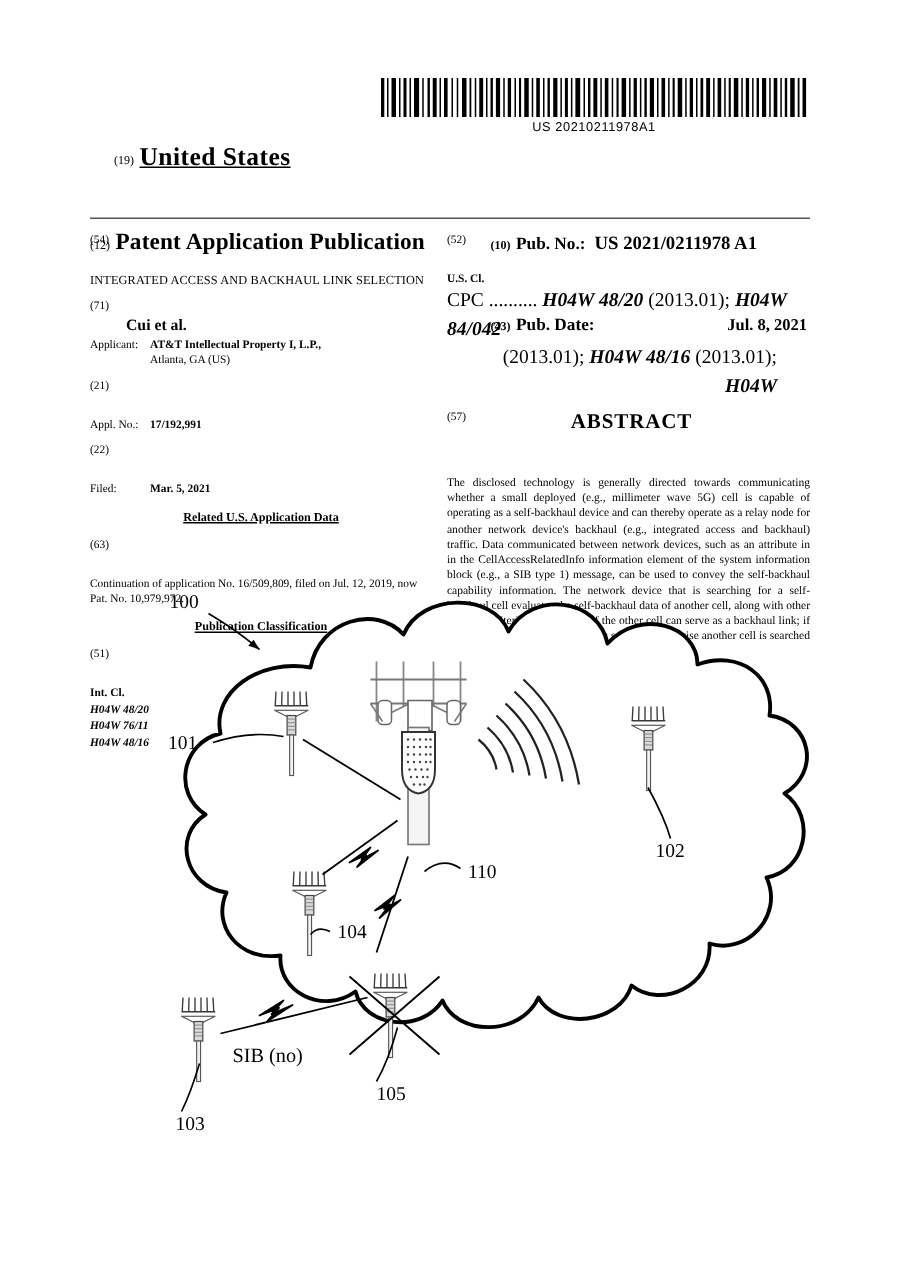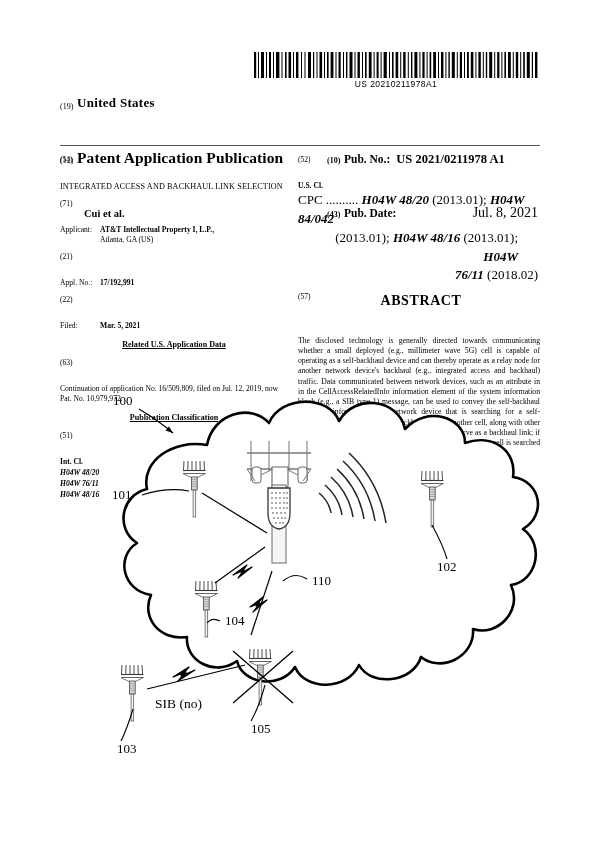--- a/index.html
+++ b/index.html
@@ -47,33 +47,35 @@
 
   
   .hdr {
     position: absolute;
     left: 60px;
     top: 95px;
     width: 480px;
   }
   .hdr-row {
     display: flex;
-    align-items: flex-end;
+    align-items: center;
+    margin-left: 16px;
   }
   .pre {
     font-size: 8px;
     font-family: "Liberation Serif", serif;
     width: 17px;
     flex: 0 0 17px;
     padding-top: 2px;
   }
   .country {
-    font-size: 13px;
+    font-size: 17px;
     font-weight: bold;
     letter-spacing: 0.3px;
+    text-decoration: underline;
   }
   .hdr-row2 {
     display: flex;
     align-items: baseline;
     margin-top: 3px;
   }
   .pubtype {
     font-size: 15.5px;
     font-weight: bold;
     letter-spacing: 0.1px;
@@ -108,22 +110,22 @@
   .hdr-row3 .authors { width: 243px; }
   .date-line {
     flex: 1;
     display: flex;
     align-items: baseline;
     font-size: 11.5px;
     font-weight: bold;
   }
   .date-val {
     margin-left: auto;
-    font-size: 14px;
-    font-weight: normal;
+    font-size: 11px;
+    font-weight: bold;
     padding-right: 2px;
   }
 
   .rule {
     position: absolute;
     left: 60px;
     top: 145px;
     width: 480px;
     height: 1px;
     background: #555;
@@ -417,23 +419,20 @@
       <span class="fld-body">
         <div class="b">U.S. Cl.</div>
         <div class="cpc-wrap">
           <div class="cpc-l1">
             <span>CPC ..........</span>
             <span class="bi">H04W 48/20</span><span> (2013.01); </span><span class="bi">H04W 84/042</span>
           </div>
           <div class="cpc-l2">
             <span>(2013.01); </span><span class="bi">H04W 48/16</span><span> (2013.01); </span><span class="bi">H04W</span>
           </div>
-          <div class="cpc-l3">
-            <span class="bi">76/11</span><span> (2018.02)</span>
-          </div>
         </div>
       </span>
     </div>
 
     <div class="abs-row">
       <span class="abs-num">(57)</span>
       <span class="abs-head-cell abstract-head">ABSTRACT</span>
     </div>
 
     <div class="abstract-text">The disclosed technology is generally directed towards communicating whether a small deployed (e.g., millimeter wave 5G) cell is capable of operating as a self-backhaul device and can thereby operate as a relay node for another network device's backhaul (e.g., integrated access and backhaul) traffic. Data communicated between network devices, such as an attribute in in the CellAccessRelatedInfo information element of the system information block (e.g., a SIB type 1) message, can be used to convey the self-backhaul capability information. The network device that is searching for a self-backhaul cell evaluates the self-backhaul data of another cell, along with other selection criteria, to determine if the other cell can serve as a backhaul link; if the criteria is met, that other cell is selected, otherwise another cell is searched for such a capability.</div>

